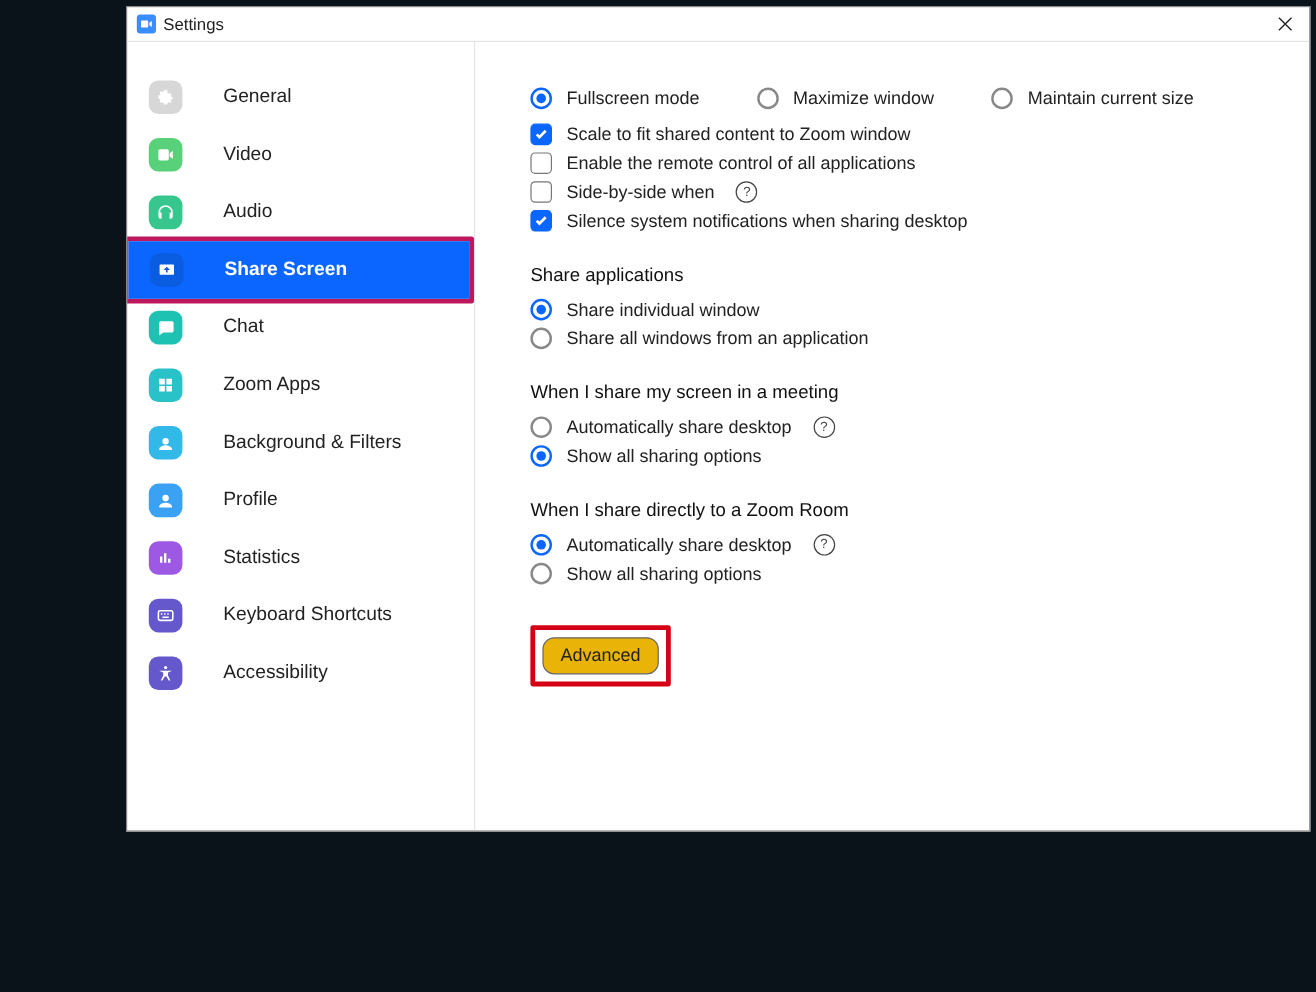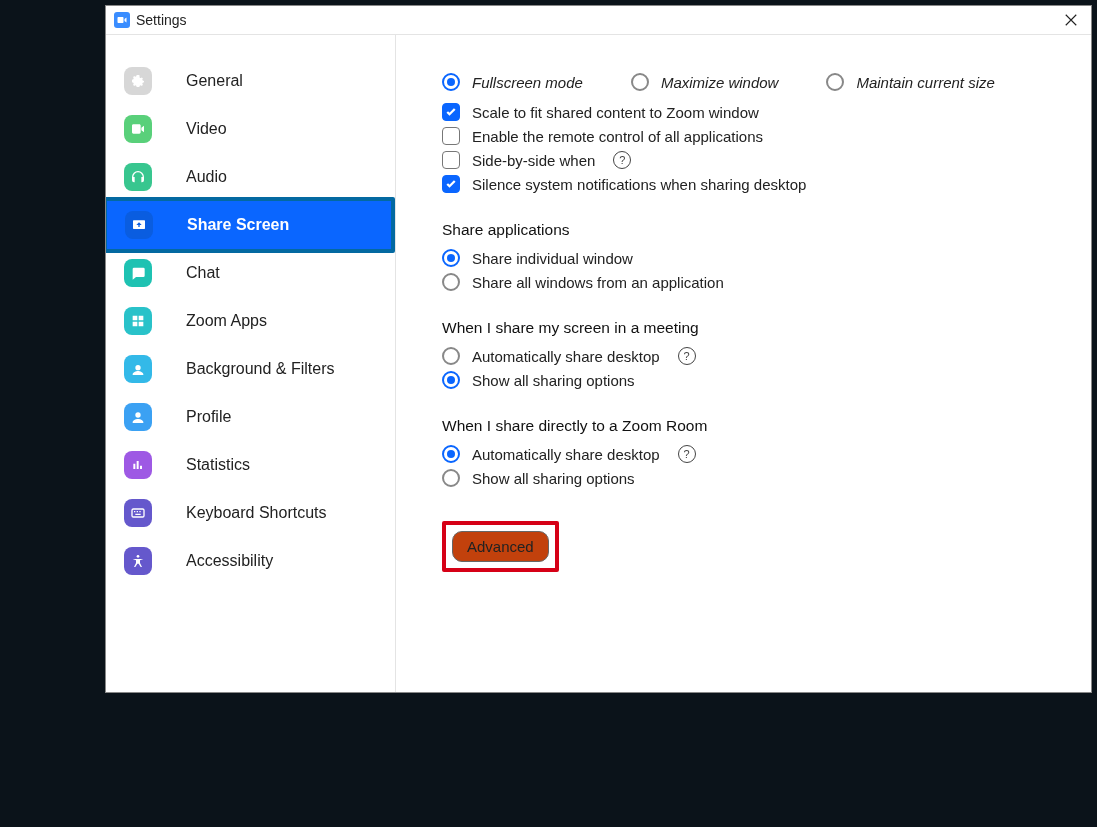--- a/index.html
+++ b/index.html
@@ -77,21 +77,21 @@
     border-radius: 8px;
     display: flex; align-items: center; justify-content: center;
   }
   .sidebar-item.selected {
     background: #0a66ff;
     color: #fff;
     font-weight: 600;
   }
   .sidebar-item.selected .icon-wrap { background: #0a5de0; }
   .highlight-red {
-    border: 4px solid #0369a1;
+    border: 4px solid #be185d;
     border-radius: 2px;
     margin: -4px 0px -4px -3px;
   }
   .icon-wrap.gray   { background: #d7d7d7; }
   .icon-wrap.green  { background: #59d07a; }
   .icon-wrap.green2 { background: #38c68f; }
   .icon-wrap.blue   { background: #0a66ff; }
   .icon-wrap.teal   { background: #1ec2b2; }
   .icon-wrap.teal2  { background: #29c2c9; }
   .icon-wrap.cyan   { background: #33b9e8; }
@@ -115,21 +115,20 @@
   .section-heading {
     font-weight: 400;
     font-size: 15.5px;
     color: #111;
     margin-top: 28px;
     margin-bottom: 10px;
   }
   .row-radios {
     display: flex;
     gap: 48px;
-    font-style: italic;
   }
   .radio, .checkbox {
     display: flex;
     align-items: center;
     gap: 12px;
     margin: 6px 0;
     cursor: pointer;
     font-size: 15px;
     color: #222;
   }
@@ -167,21 +166,21 @@
     display: inline-block;
     border: 4px solid #d60016;
     border-radius: 2px;
     margin-top: 28px;
     padding: 6px;
   }
   .advanced-btn {
     padding: 6px 14px;
     border: 1px solid #666;
     border-radius: 10px;
-    background: #c2410c;
+    background: #eab308;
     font-size: 15px;
     cursor: pointer;
     color: #222;
   }
 </style>
 </head>
 <body>
 
 <div class="settings-window">
 

